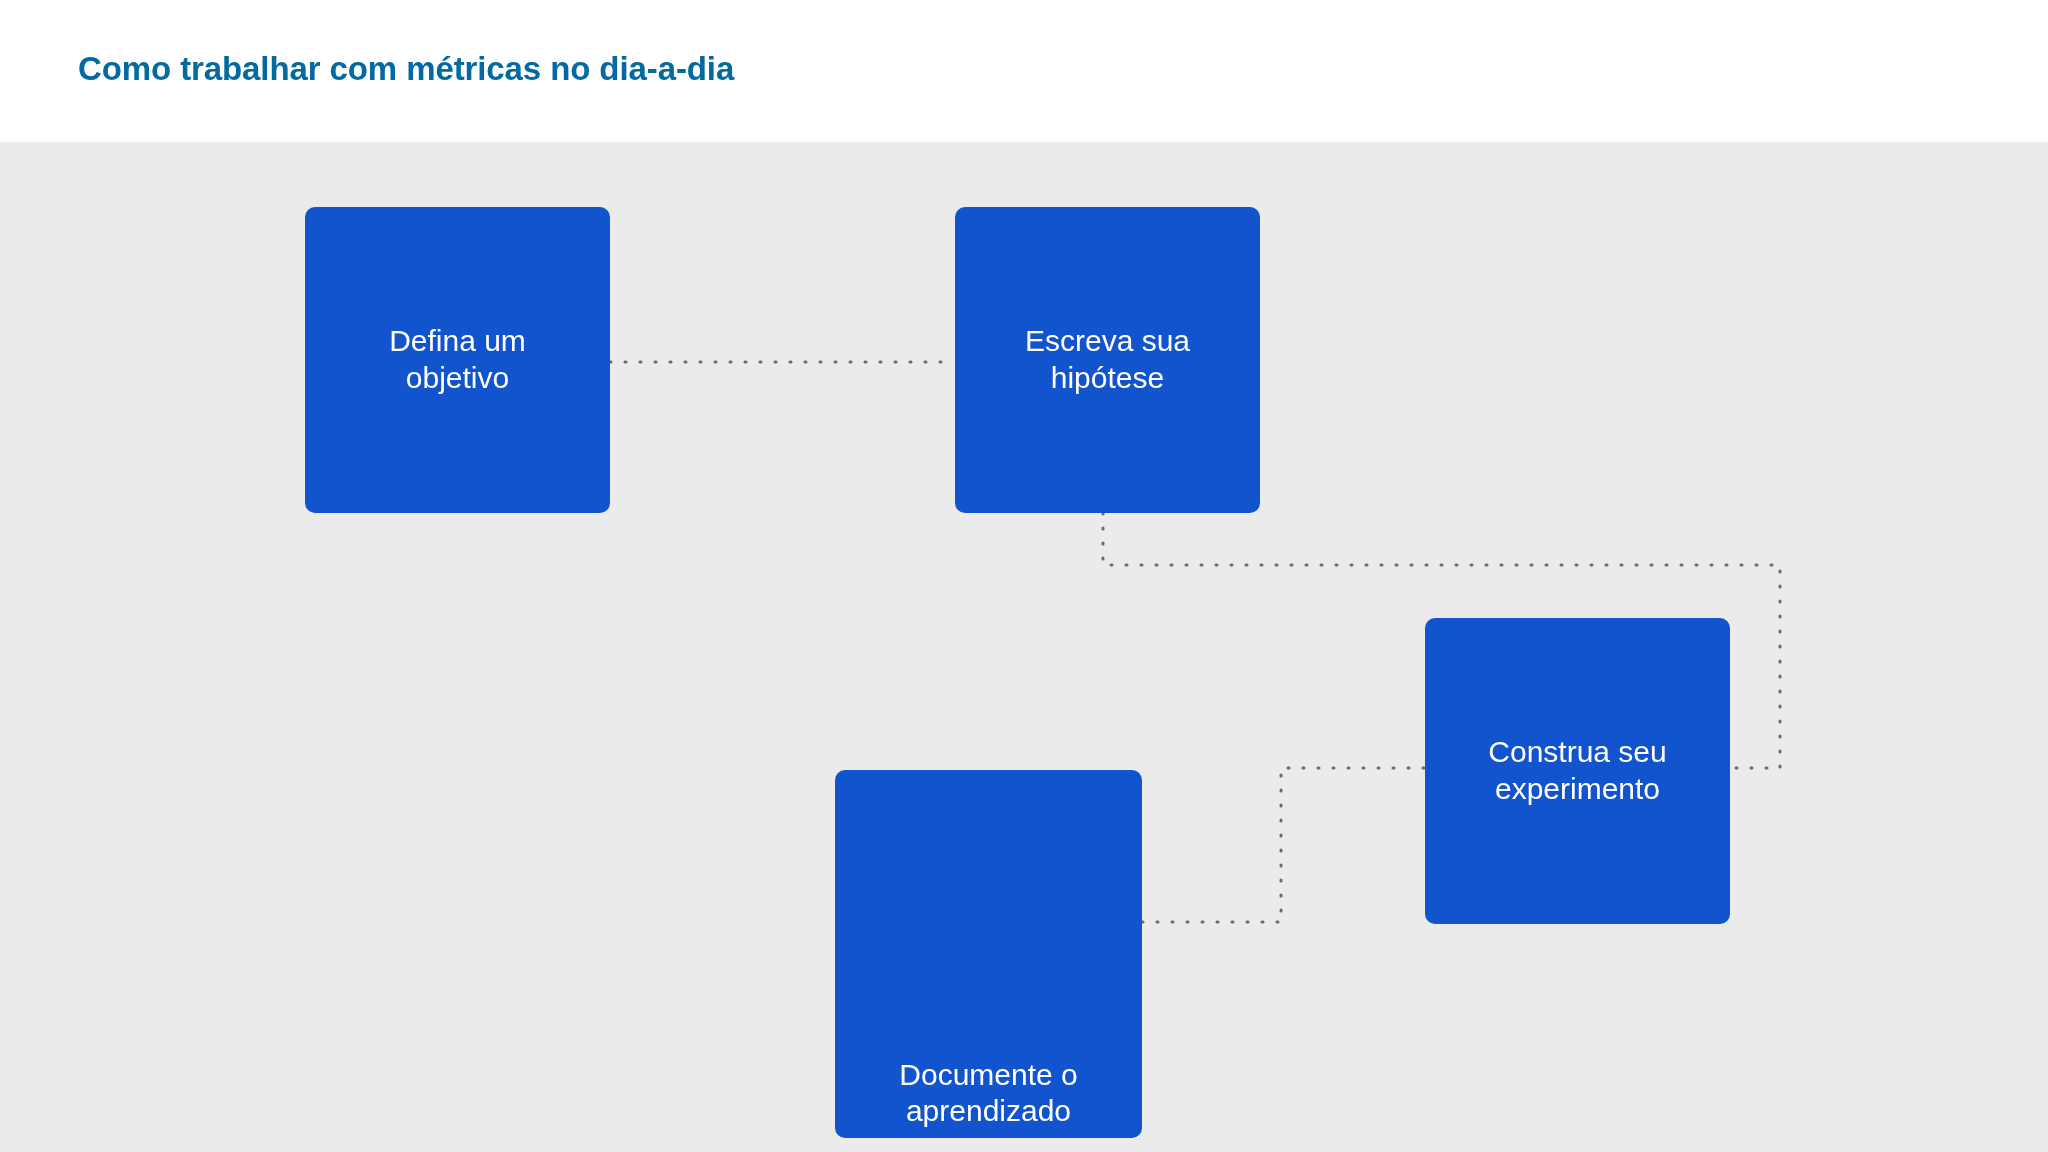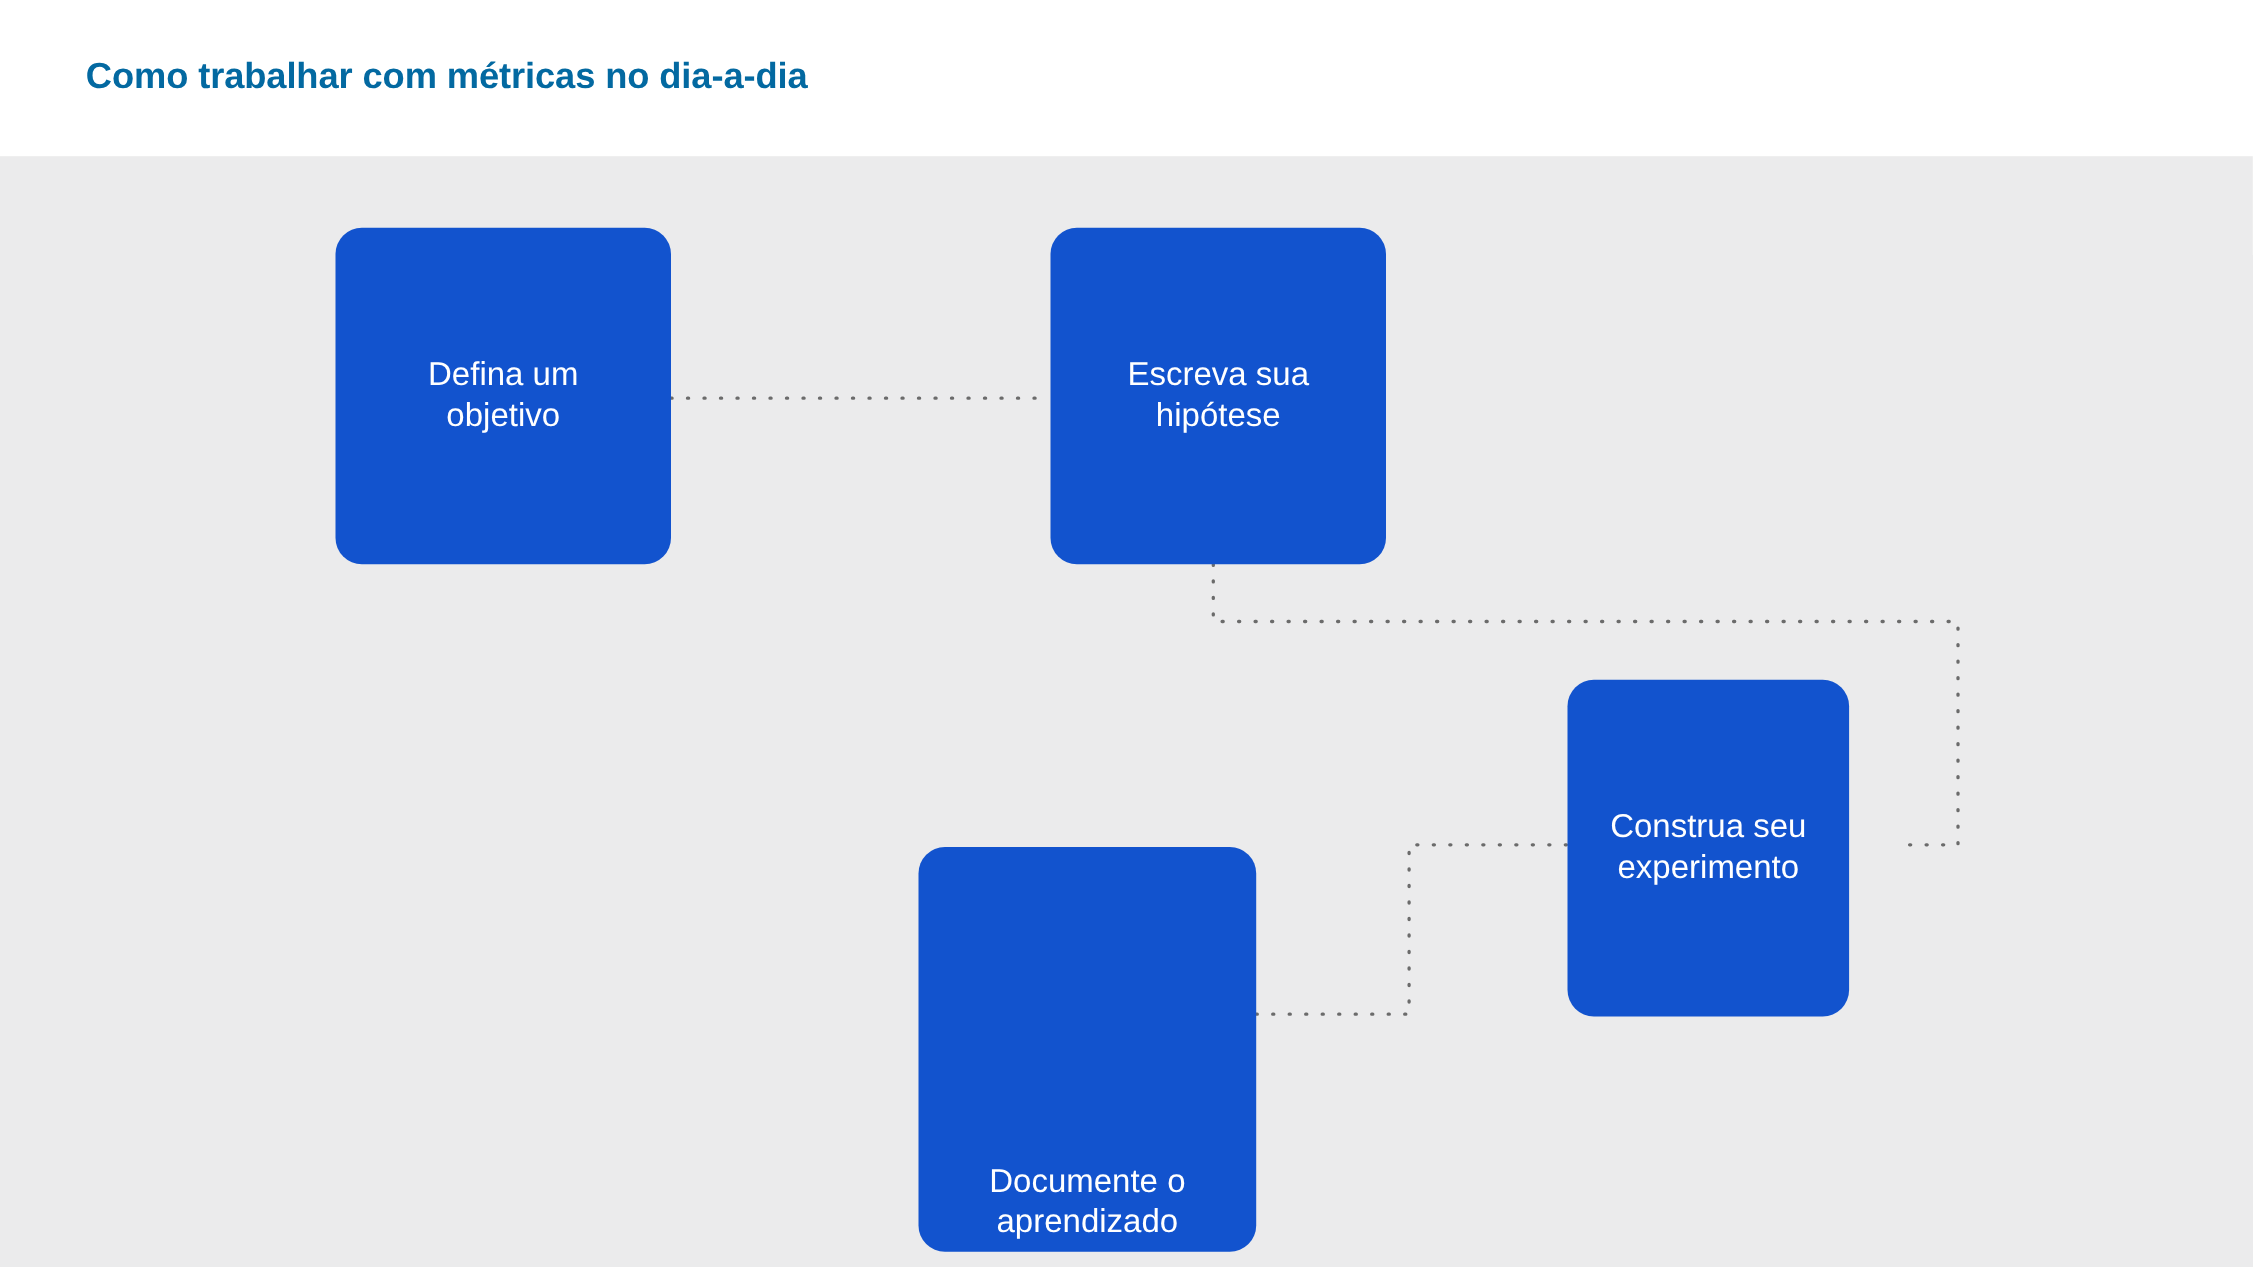--- a/index.html
+++ b/index.html
@@ -60,40 +60,40 @@
     top: 0;
     width: 2048px;
     height: 1010px;
     pointer-events: none;
   }
 
   
   .node {
     position: absolute;
     background: #1253ce;
-    border-radius: 24px;
+    border-radius: 10px;
     box-sizing: border-box;
     display: flex;
     align-items: center;
     justify-content: center;
     padding: 8px 18px;
   }
   .node-label {
     color: #ffffff;
     font-family: "Liberation Sans", sans-serif;
     font-size: 30px;
     font-weight: normal;
     line-height: 1.22;
     text-align: center;
     white-space: pre-line;
   }
 
   #node-0 { left: 305px; top: 65px;  width: 305px; height: 306px; }
   #node-1 { left: 955px; top: 65px;  width: 305px; height: 306px; }
-  #node-2 { left: 1425px; top: 476px; width: 256px; height: 306px; }
+  #node-2 { left: 1425px; top: 476px; width: 305px; height: 306px; }
   #node-3 { left: 835px; top: 628px; width: 307px; height: 368px; align-items: flex-end; }
 </style>
 </head>
 <body>
 
 <div id="page">
 
   <div id="header">
     <h1 id="page-title">Como trabalhar com métricas no dia-a-dia</h1>
   </div>

